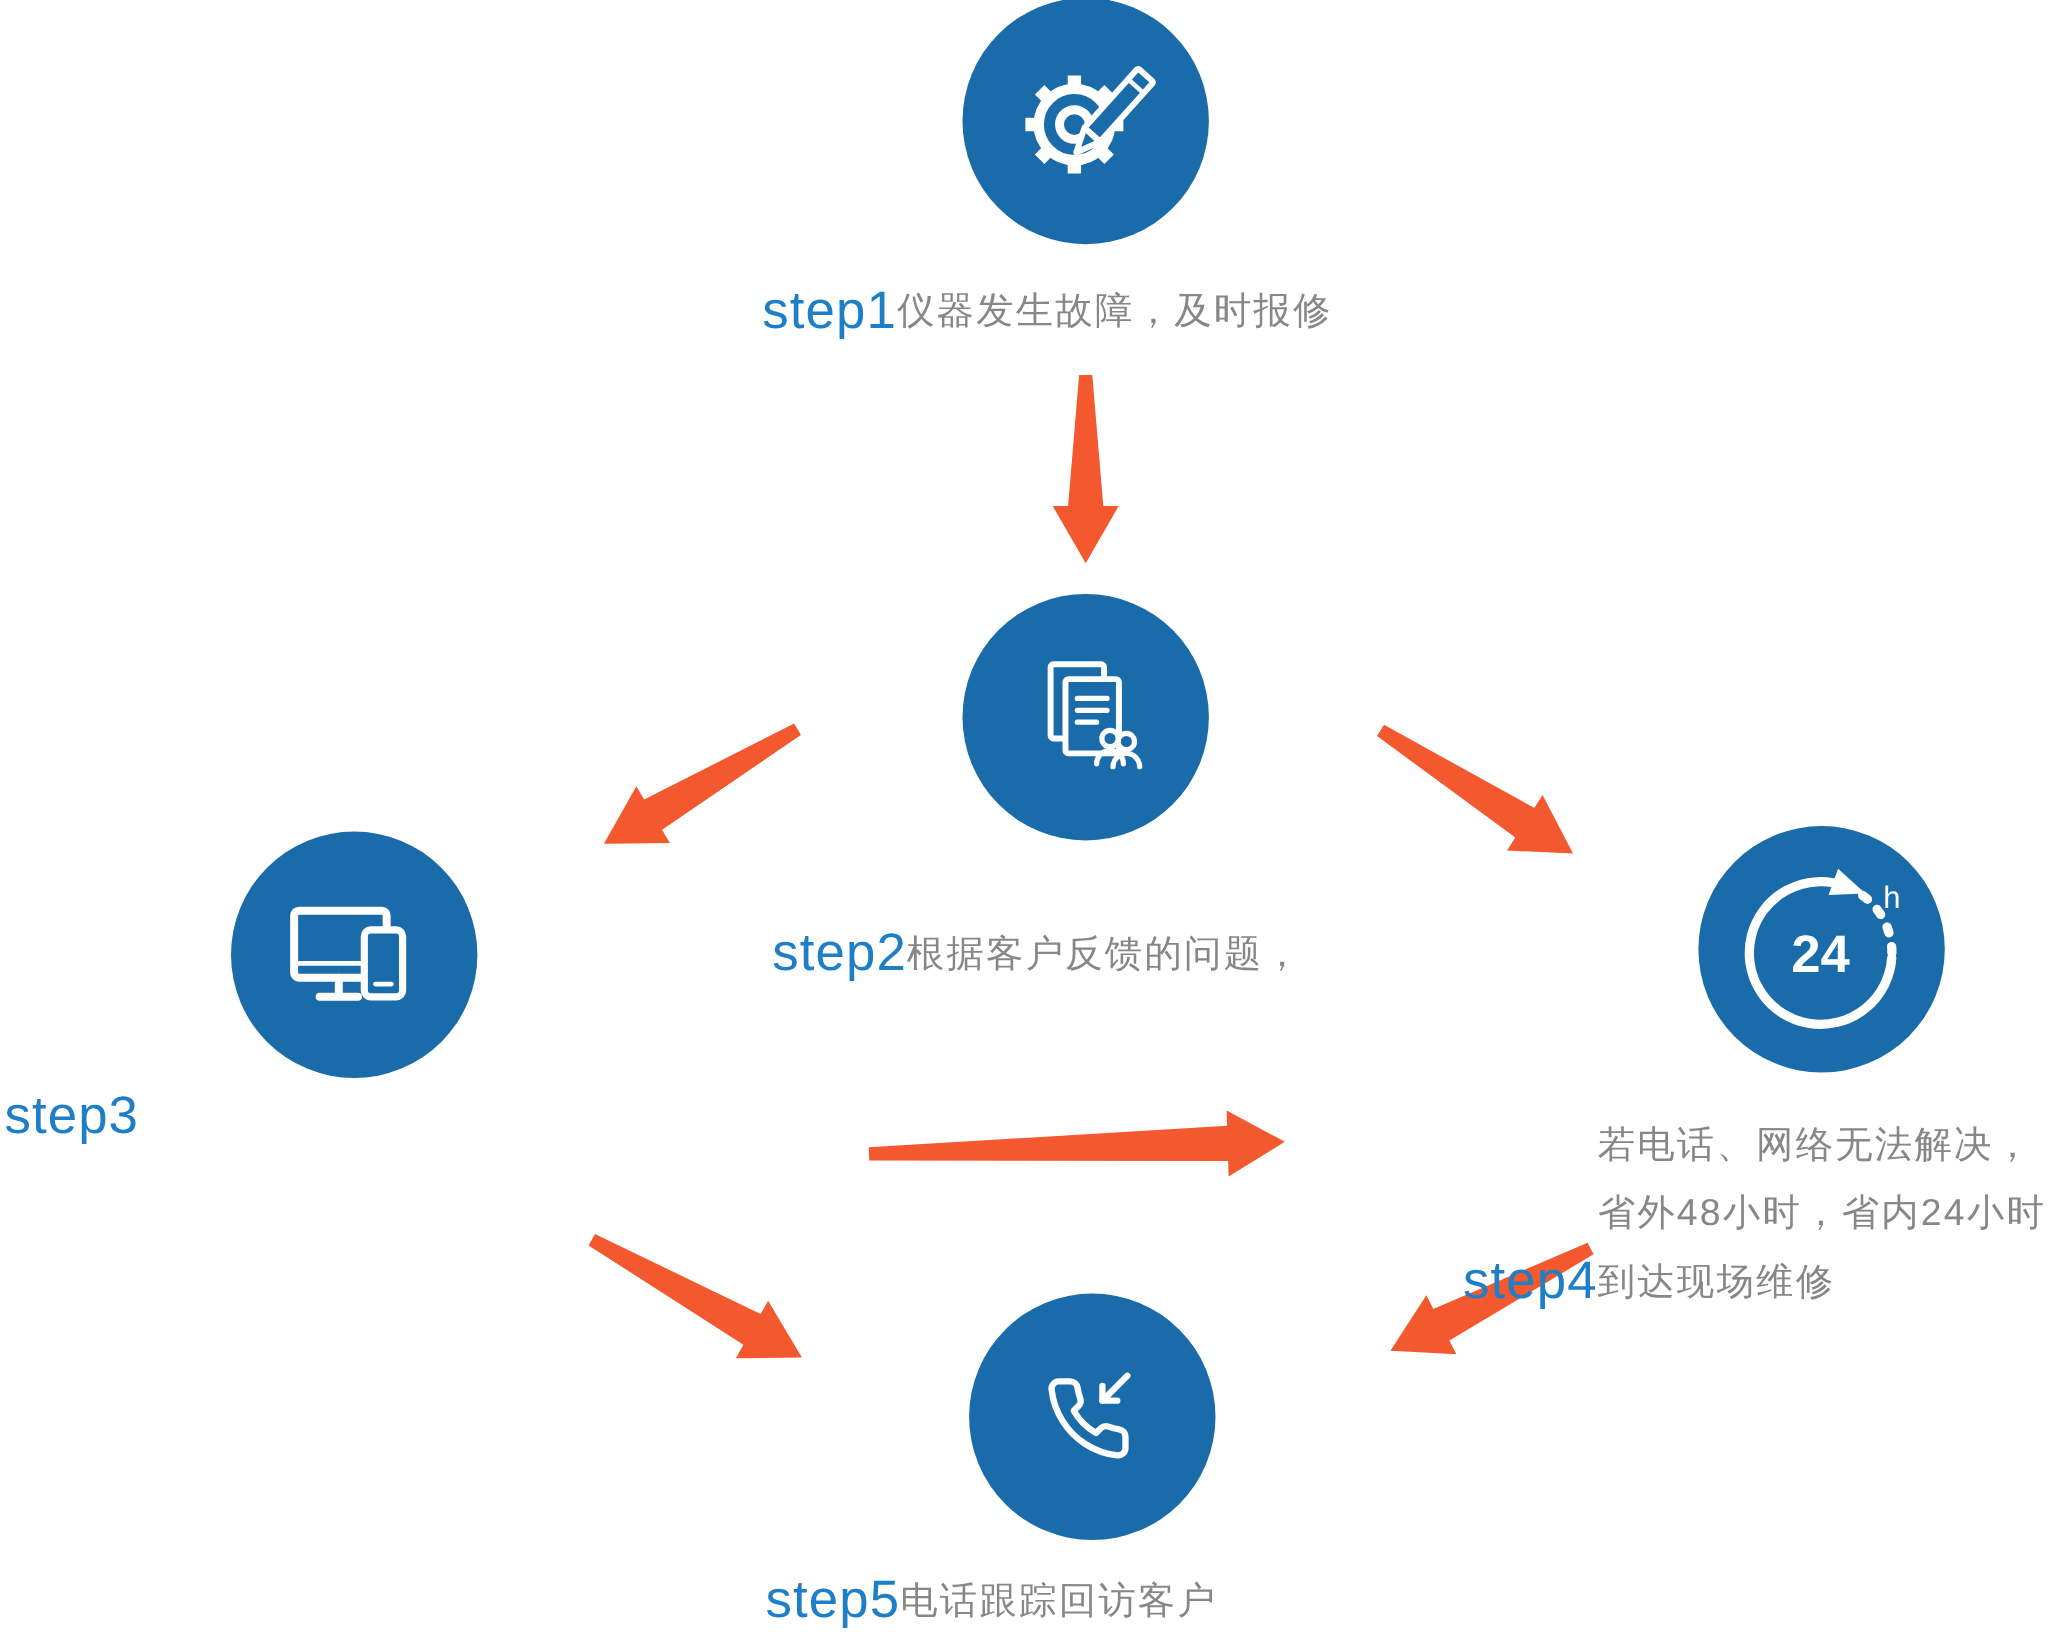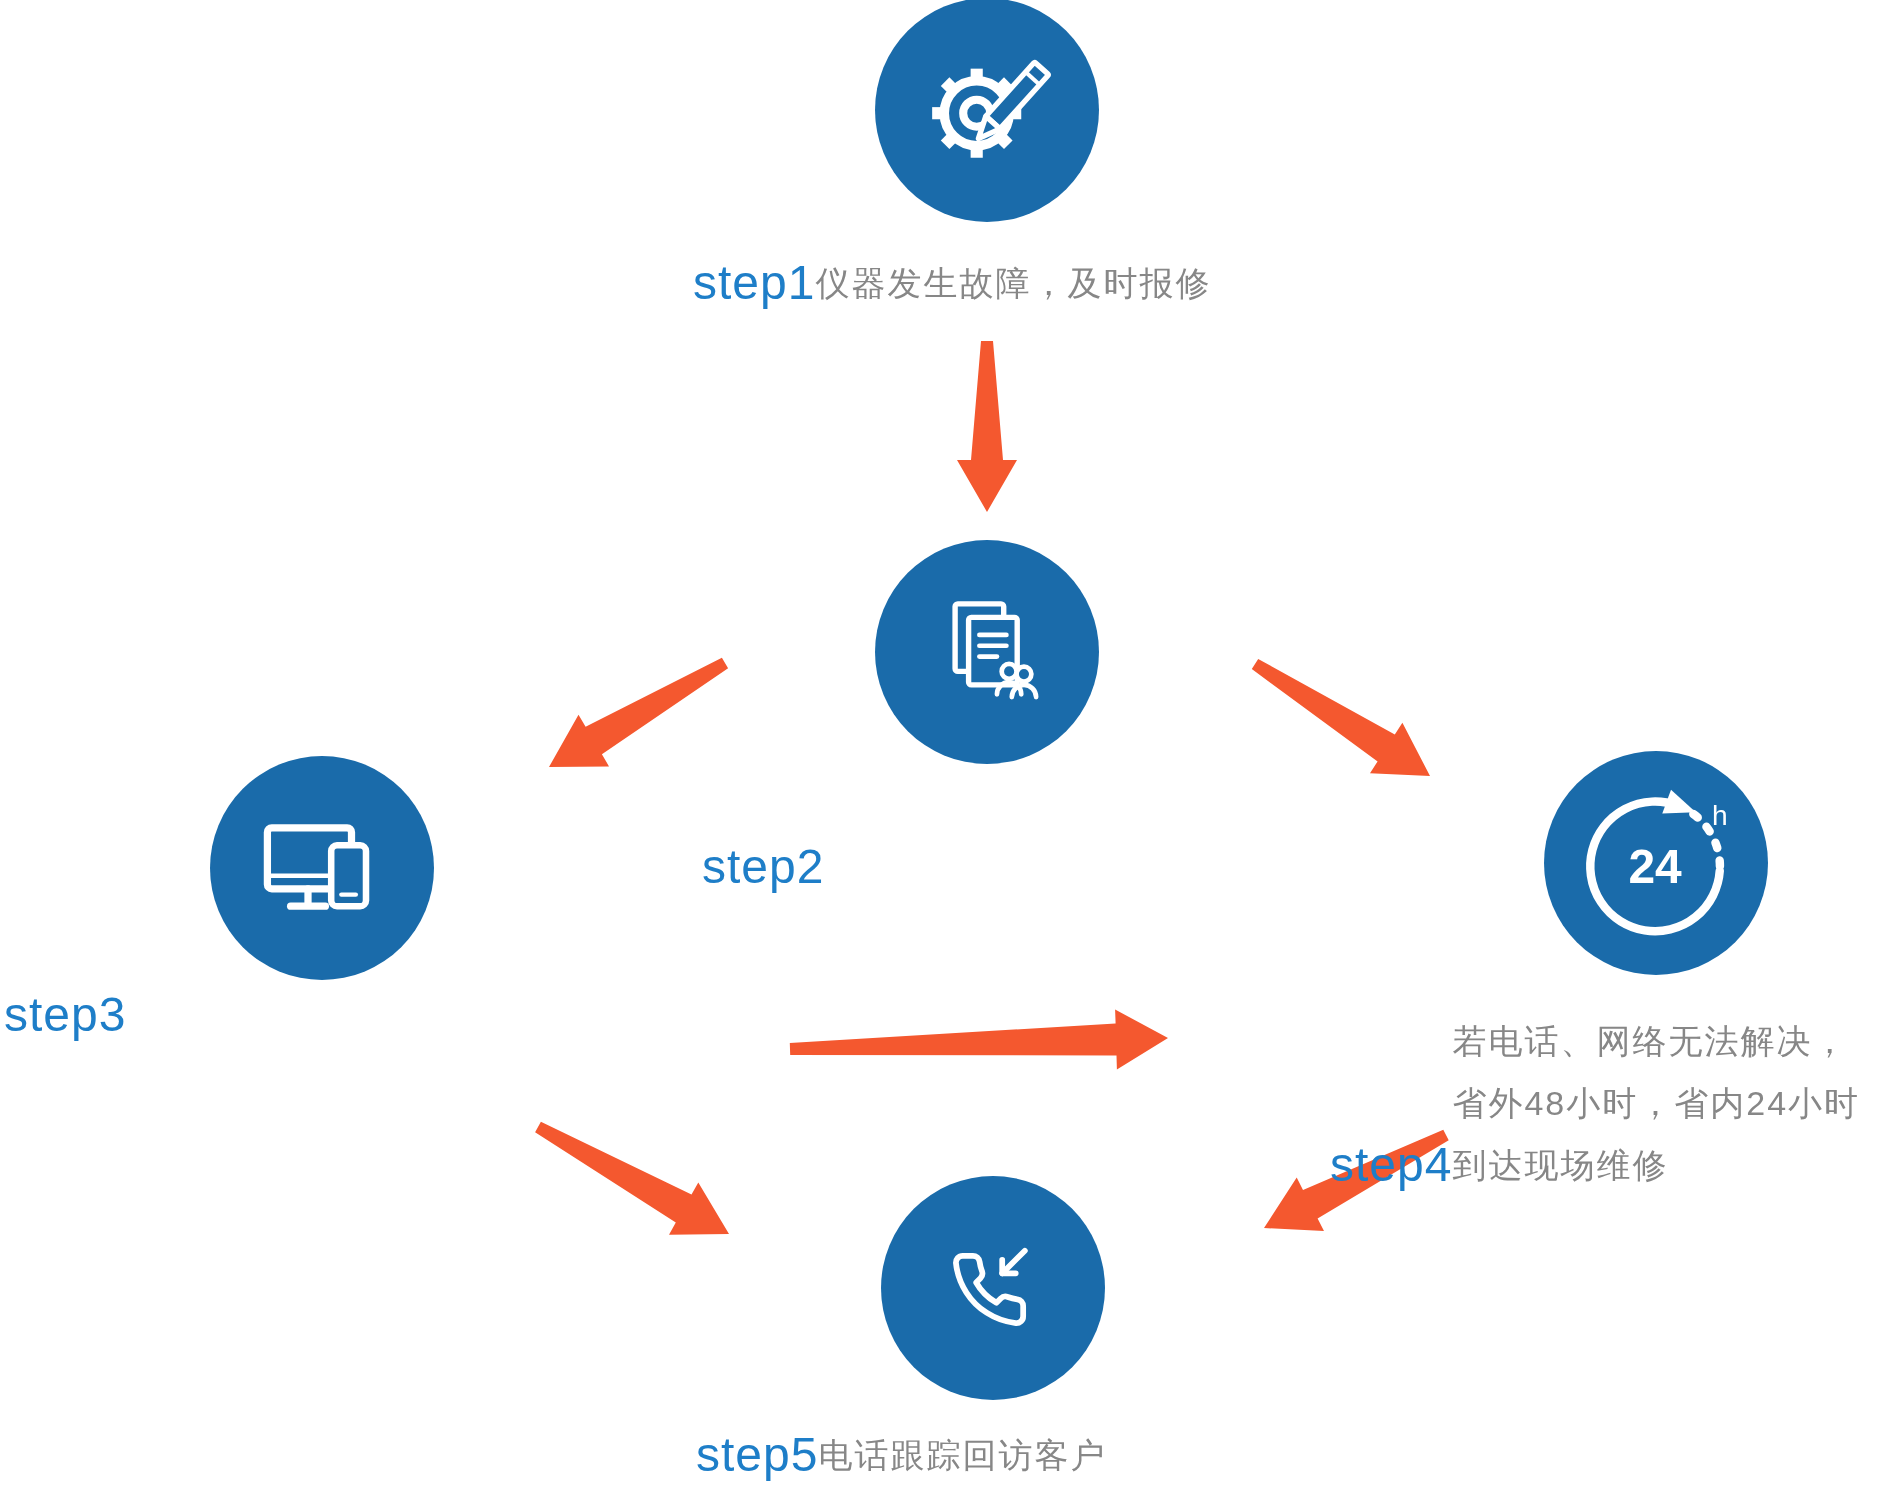--- a/index.html
+++ b/index.html
@@ -94,20 +94,21 @@
           <path d="M68,83 a9,9 0 0 1 18,0"></path>
           <circle cx="66" cy="64" r="5.5" style="fill:var(--circle-blue)"></circle>
           <path d="M57,81 a9,9 0 0 1 18,0"></path>
         </g>
       </g>
     </svg>
   </div>
   <div class="caption" style="left:702px; top:836px">
     <span class="step-label">step2</span>
     <div class="step-desc">
+      <div>根据客户反馈的问题，</div>
     </div>
   </div>
 
   <div class="circle" style="left:210px; top:756px">
     <svg width="145" height="145" viewBox="0 0 100 100">
       <g stroke="#fff" fill="none" stroke-linecap="round" stroke-linejoin="round">
         <rect x="12" y="22" width="58" height="42" rx="3" stroke-width="5" style="fill:var(--circle-blue)"></rect>
         <line x1="14" y1="55" x2="68" y2="55" stroke-width="3"></line>
         <line x1="40" y1="64" x2="40" y2="74" stroke-width="5"></line>
         <line x1="28" y1="76" x2="52" y2="76" stroke-width="5"></line>

